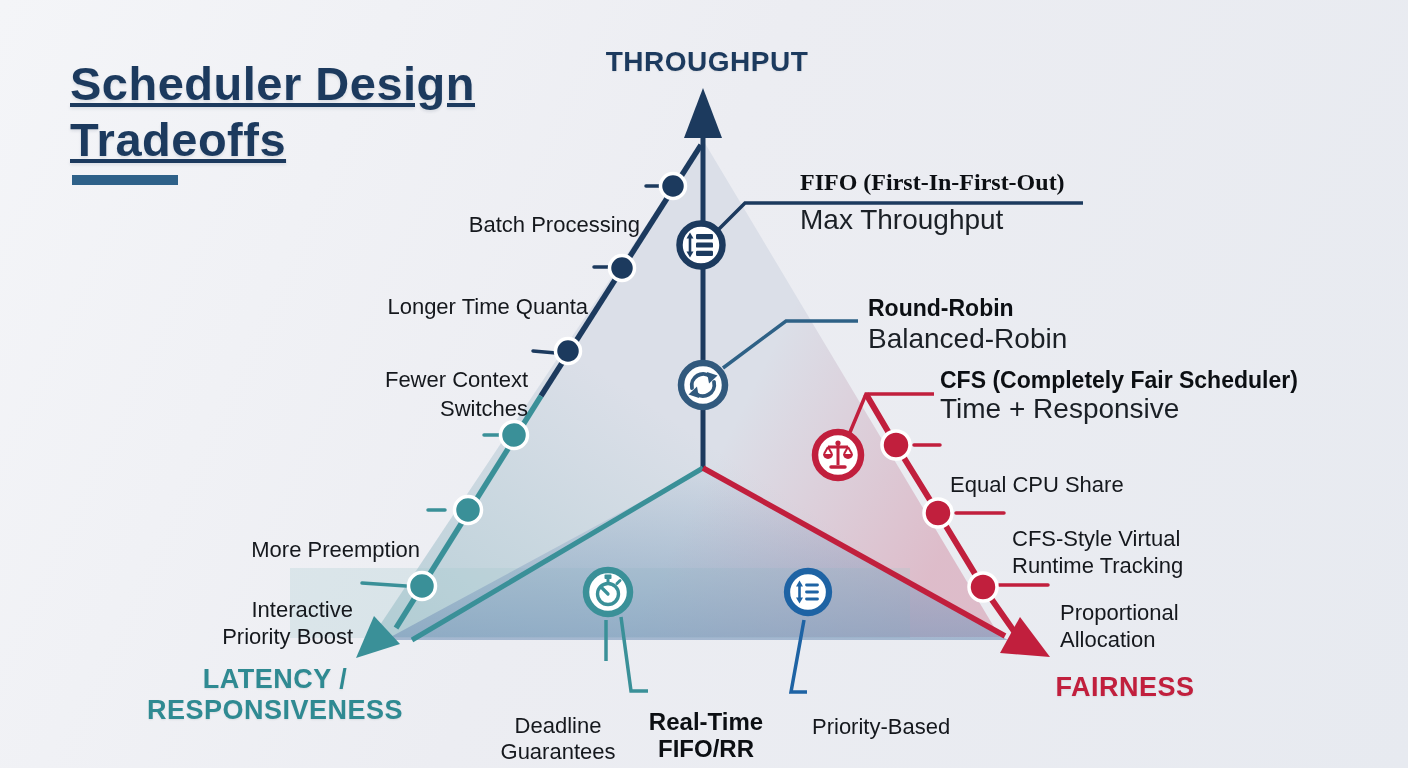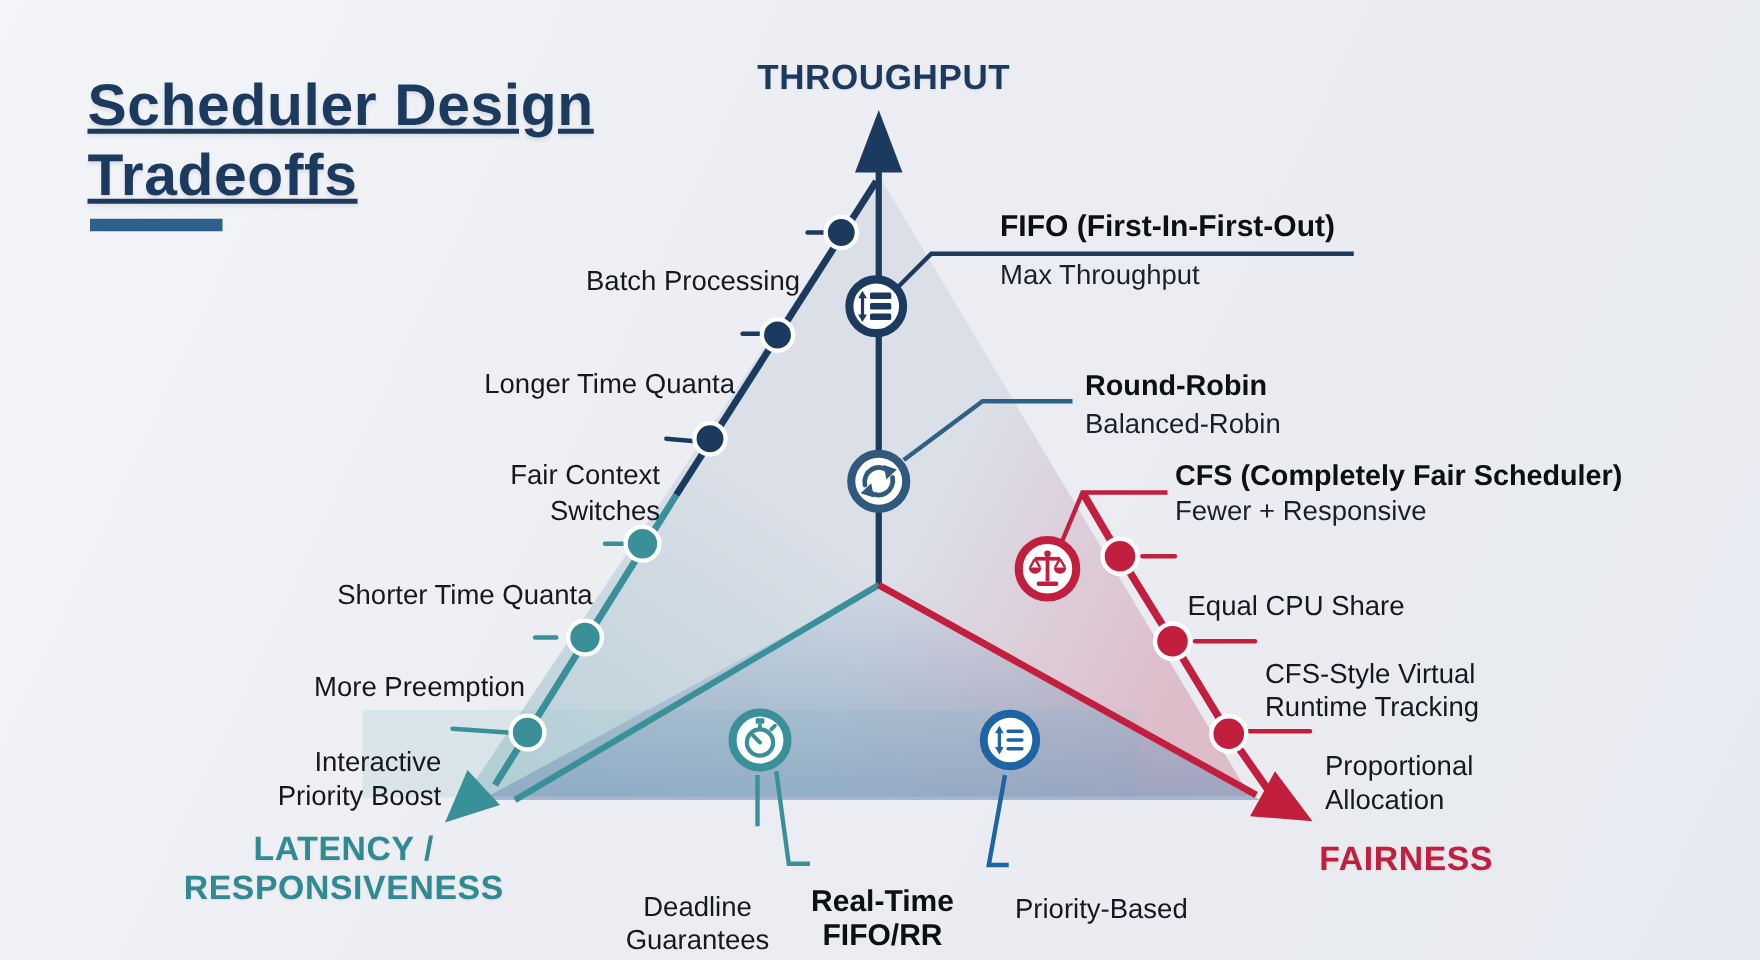--- a/index.html
+++ b/index.html
@@ -7,21 +7,21 @@
     position:relative; width:1408px; height:768px; overflow:hidden;
     background:linear-gradient(115deg,#f4f5f8 0%,#ecEFf3 45%,#e8ebf0 100%);
     background:linear-gradient(115deg,#f4f5f8 0%,#ecedf2 45%,#e7eaf0 100%);
     font-family:"Liberation Sans", sans-serif;
   }
   svg.diagram { position:absolute; left:0; top:0; }
   .lbl { position:absolute; color:#15181d; font-size:22px; line-height:27px;margin-top:39px; }
   .lbl.r { text-align:right; }
   .lbl.c { text-align:center; }
   .sched-name { position:absolute; font-weight:bold; font-size:23px; line-height:28px; color:#0c0f13; }
-  .sched-trait { position:absolute; font-size:22px; line-height:26px; color:#1b2026; }
+  .sched-trait { position:absolute; font-size:28px; line-height:26px; color:#1b2026; }
   .title {
     position:absolute; left:70px; top:56px; width:470px;
     font-size:47px; line-height:56px; font-weight:bold; color:#1c3a5e;
     letter-spacing:0.5px; text-shadow:0 2px 3px rgba(20,40,70,0.10);text-decoration:underline;
   }
   .title-rule { position:absolute; left:72px; top:175px; width:106px; height:10px; background:#2e6189; }
   .axis { position:absolute; font-weight:bold; letter-spacing:0.5px; text-shadow:0 1px 2px rgba(0,0,0,0.08); }
   .axis.top { left:547px; top:46px; width:320px; text-align:center; font-size:28px; color:#1c3a5e; }
   .axis.bl { left:110px; top:664px; width:330px; text-align:center; font-size:27px; line-height:31px; color:#2f8a92; }
   .axis.br { left:1025px; top:672px; width:200px; text-align:center; font-size:27px; color:#c11f3d; }
@@ -157,36 +157,35 @@
     </g>
   </svg>
 
   <div class="title">Scheduler Design Tradeoffs</div>
   <div class="title-rule"></div>
 
   <div class="axis top">THROUGHPUT</div>
   <div class="axis br">FAIRNESS</div>
   <div class="axis bl">LATENCY / RESPONSIVENESS</div>
 
-  <div class="sched-name" style="left:800px; top:168px; font-size:24px;">FIFO (First-In-First-Out)</div>
+  <div class="sched-name" style="left:800px; top:168px; font-size:24px;font-family:Liberation Serif, serif;">FIFO (First-In-First-Out)</div>
   <div class="sched-trait" style="left:800px; top:207px;">Max Throughput</div>
 
   <div class="sched-name" style="left:868px; top:294px;">Round-Robin</div>
   <div class="sched-trait" style="left:868px; top:326px;">Balanced-Robin</div>
 
   <div class="sched-name" style="left:940px; top:366px;">CFS (Completely Fair Scheduler)</div>
-  <div class="sched-trait" style="left:940px; top:396px;">Fewer + Responsive</div>
+  <div class="sched-trait" style="left:940px; top:396px;">Time + Responsive</div>
 
   <div class="sched-name lbl c" style="left:626px; top:669px; width:160px; font-size:24px; line-height:27px;">Real-Time FIFO/RR</div>
 
   <div class="lbl r" style="right:768px; top:172px; width:220px;">Batch Processing</div>
   <div class="lbl r" style="right:820px; top:254px; width:250px;">Longer Time Quanta</div>
-  <div class="lbl r" style="right:880px; top:326px; width:180px; line-height:29px;">Fair Context Switches</div>
+  <div class="lbl r" style="right:880px; top:326px; width:180px; line-height:29px;">Fewer Context Switches</div>
 
-  <div class="lbl r" style="right:934px; top:423px; width:250px;">Shorter Time Quanta</div>
   <div class="lbl r" style="right:1055px; top:557px; width:170px;">Interactive Priority Boost</div>
   <div class="lbl r" style="right:988px; top:497px; width:220px;">More Preemption</div>
 
   <div class="lbl" style="left:950px; top:432px; width:240px;">Equal CPU Share</div>
   <div class="lbl" style="left:1012px; top:486px; width:230px;">CFS-Style Virtual Runtime Tracking</div>
   <div class="lbl" style="left:1060px; top:560px; width:160px;">Proportional Allocation</div>
 
   <div class="lbl c" style="left:478px; top:674px; width:160px; line-height:26px;">Deadline Guarantees</div>
   <div class="lbl" style="left:812px; top:674px; width:200px;">Priority-Based</div>
 

